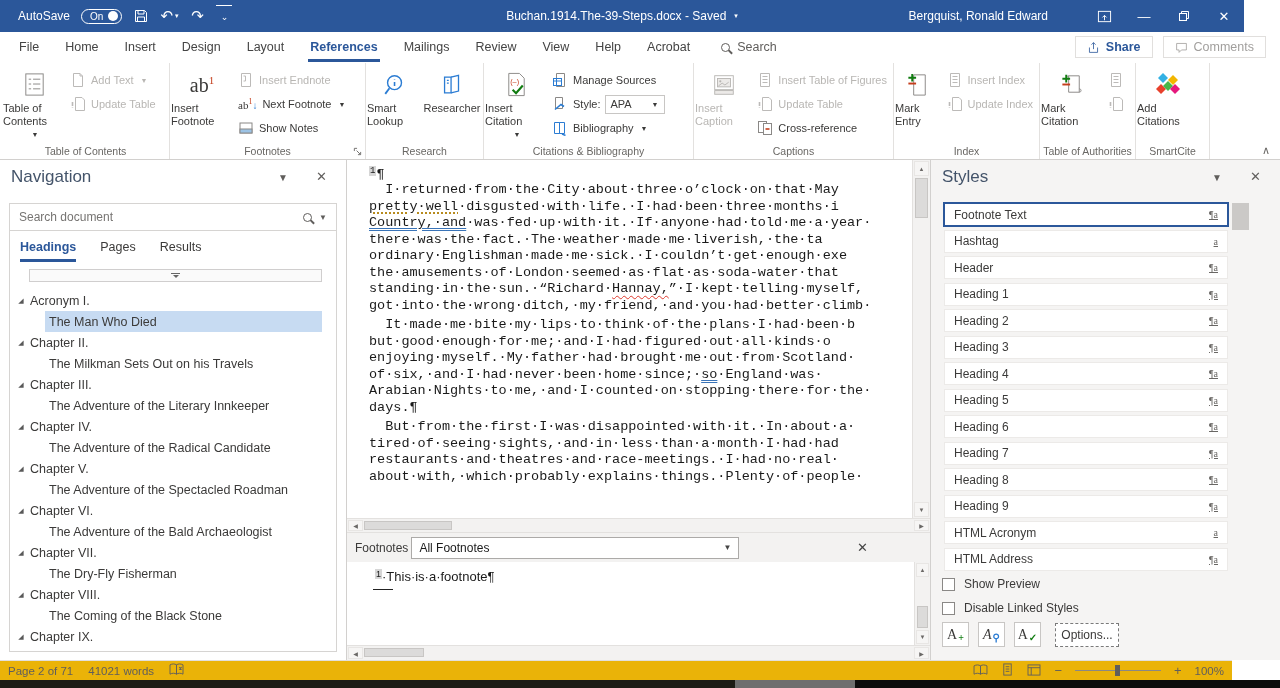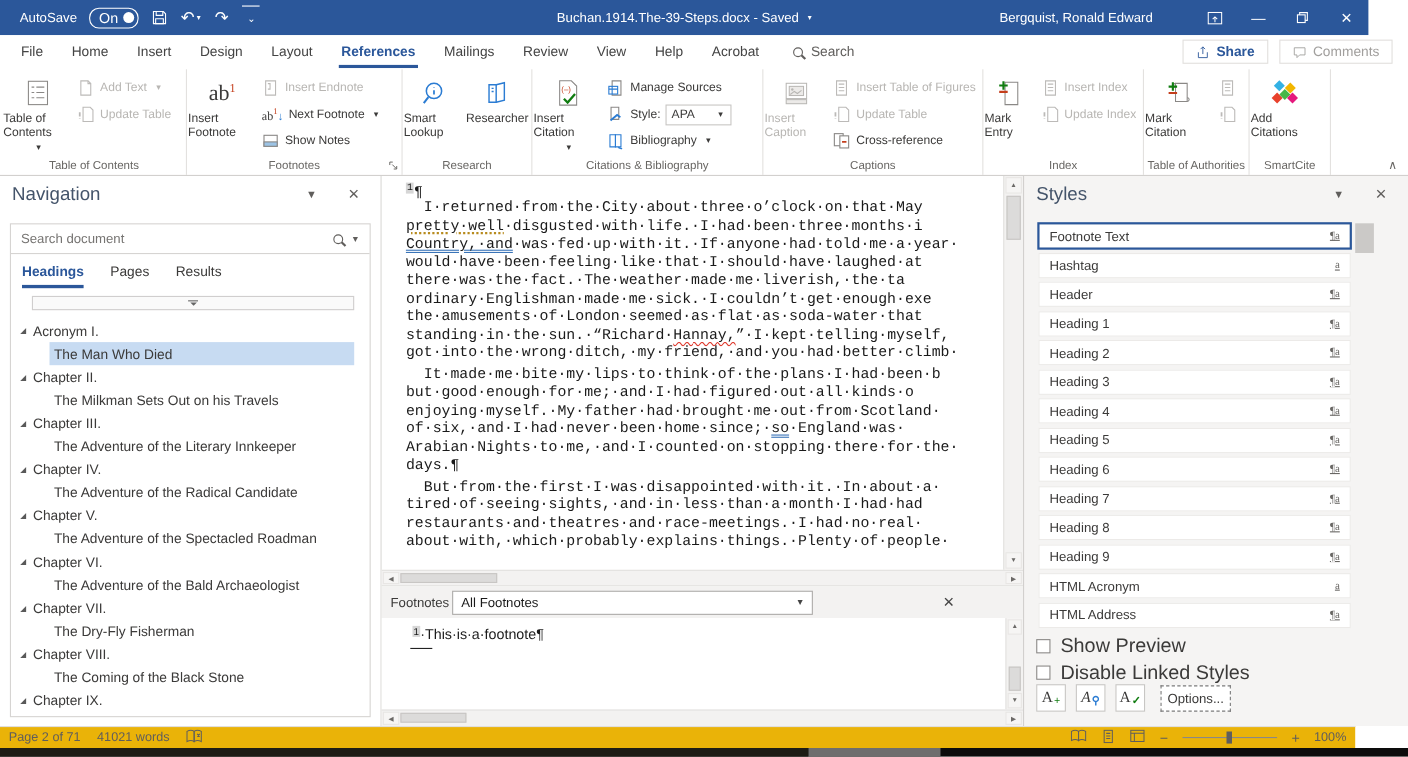--- a/index.html
+++ b/index.html
@@ -3,21 +3,21 @@
 <meta charset="utf-8">
 <style>
   *{box-sizing:border-box;margin:0;padding:0}
   html,body{width:1280px;height:688px;overflow:hidden}
   body{font-family:"Liberation Sans",sans-serif;background:#fff;position:relative}
   #app{position:absolute;inset:0;width:1280px;height:688px;overflow:hidden}
 
   
   .titlebar{position:absolute;left:0;top:0;width:1244px;height:32px;background:#2b579a;color:#fff;display:flex;align-items:center;font-size:12px}
   .qat{display:flex;align-items:center;gap:11px;padding-left:18px;z-index:2}
-  .toggle{display:inline-flex;align-items:center;gap:5px;border:1px solid #fff;border-radius:9px;padding:1px 3px 1px 8px;font-size:13px;cursor:default}
+  .toggle{display:inline-flex;align-items:center;gap:5px;border:1px solid #fff;border-radius:9px;padding:1px 3px 1px 8px;font-size:10px;cursor:default}
   .tg-knob{width:10px;height:10px;border-radius:50%;background:#fff;display:inline-block}
   .tbtn{display:inline-flex;align-items:center;justify-content:center;min-width:16px;height:22px;font-size:15px;cursor:default}
   .mini-caret{font-size:7px;margin-left:2px}
   .qcustom{font-size:9px;border-top:1px solid #fff;line-height:9px;padding-top:1px}
   .title-center{position:absolute;left:0;right:0;top:0;height:32px;display:flex;align-items:center;justify-content:center;gap:6px;font-size:12px;z-index:1}
   .tright{position:absolute;right:0;top:0;height:32px;display:flex;align-items:center;z-index:2}
   .uname{font-size:12px;margin-right:36px}
   .winbtn{width:40px;height:32px;display:flex;align-items:center;justify-content:center;font-size:13px}
 
   
@@ -123,21 +123,21 @@
   .fn-hscroll .right{right:1px;top:1px;bottom:1px;width:15px}
   .fn-hscroll .thumbv{top:2px;height:9px;left:17px;width:60px}
 
   
   .styles-pane{position:absolute;left:930px;top:160px;width:350px;height:500px;background:#f5f4f3;border-left:1px solid #d2d0ce}
   .style-list{position:absolute;left:13px;top:43px;width:284px}
   .style-entry{height:23px;background:#fff;border:1px solid #eceae8;margin-bottom:3.5px;display:flex;align-items:center;justify-content:space-between;padding:0 9px;font-size:12px;color:#3b3a39;cursor:default}
   .style-entry.selected{outline:2px solid #2b579a;outline-offset:-1px}
   .sglyph{font-size:10px;color:#696764;text-decoration:underline;font-family:"Liberation Serif",serif}
   .style-scroll-thumb{position:absolute;left:301px;top:43px;width:17px;height:27px;background:#cbc9c7}
-  .chk{position:absolute;left:11px;display:flex;gap:9px;align-items:center;font-size:18px;color:#3b3a39;cursor:default}
+  .chk{position:absolute;left:11px;display:flex;gap:9px;align-items:center;font-size:12px;color:#3b3a39;cursor:default}
   .chk .box{width:13px;height:13px;border:1px solid #8a8886;background:#fff}
   .style-btns{position:absolute;left:11px;top:462px;display:flex;gap:9px;align-items:center}
   .sbtn{width:27px;height:25px;border:1px solid #c8c6c4;background:#fff;display:flex;align-items:flex-end;justify-content:center;font-size:14px;color:#3b3a39;font-family:"Liberation Serif",serif;padding-bottom:3px;cursor:default}
   .mk{font-size:10px;font-weight:700;margin-left:1px}
   .mk.green{color:#107c10}
   .mk.blue{color:#2b7cd3}
   .options-btn{width:64px;height:24px;border:1px dashed #7a7a7a;background:#fff;font-size:12px;color:#3b3a39;margin-left:5px;display:flex;align-items:center;justify-content:center;cursor:default}
 
   
   .statusbar{position:absolute;left:0;top:660px;width:1232px;height:20px;background:#eab308;border-top:1px solid #e1dfdd;display:flex;align-items:center;font-size:11.5px;color:#605e5c;padding:0 8px;gap:15px}
@@ -624,21 +624,20 @@
 
           <div class="para">
             <div>
 
                 <div class="line"><span><span class="seg">  I·returned·from·the·City·about·three·o’clock·on·that·May</span></span></div>
 
                 <div class="line"><span><span class="seg u-hint">pretty·well</span><span class="seg">·disgusted·with·life.·I·had·been·three·months·i</span></span></div>
 
                 <div class="line"><span><span class="seg u-gram">Country,·and</span><span class="seg">·was·fed·up·with·it.·If·anyone·had·told·me·a·year·</span></span></div>
 
-                <div class="line"><span><span class="seg">would·have·been·feeling·like·that·I·should·have·laughed·at</span></span></div>
 
                 <div class="line"><span><span class="seg">there·was·the·fact.·The·weather·made·me·liverish,·the·ta</span></span></div>
 
                 <div class="line"><span><span class="seg">ordinary·Englishman·made·me·sick.·I·couldn’t·get·enough·exe</span></span></div>
 
                 <div class="line"><span><span class="seg">the·amusements·of·London·seemed·as·flat·as·soda-water·that</span></span></div>
 
                 <div class="line"><span><span class="seg">standing·in·the·sun.·“Richard·</span><span class="seg u-spell">Hannay,</span><span class="seg">”·I·kept·telling·myself,</span></span></div>
 
                 <div class="line"><span><span class="seg">got·into·the·wrong·ditch,·my·friend,·and·you·had·better·climb·</span></span></div>

